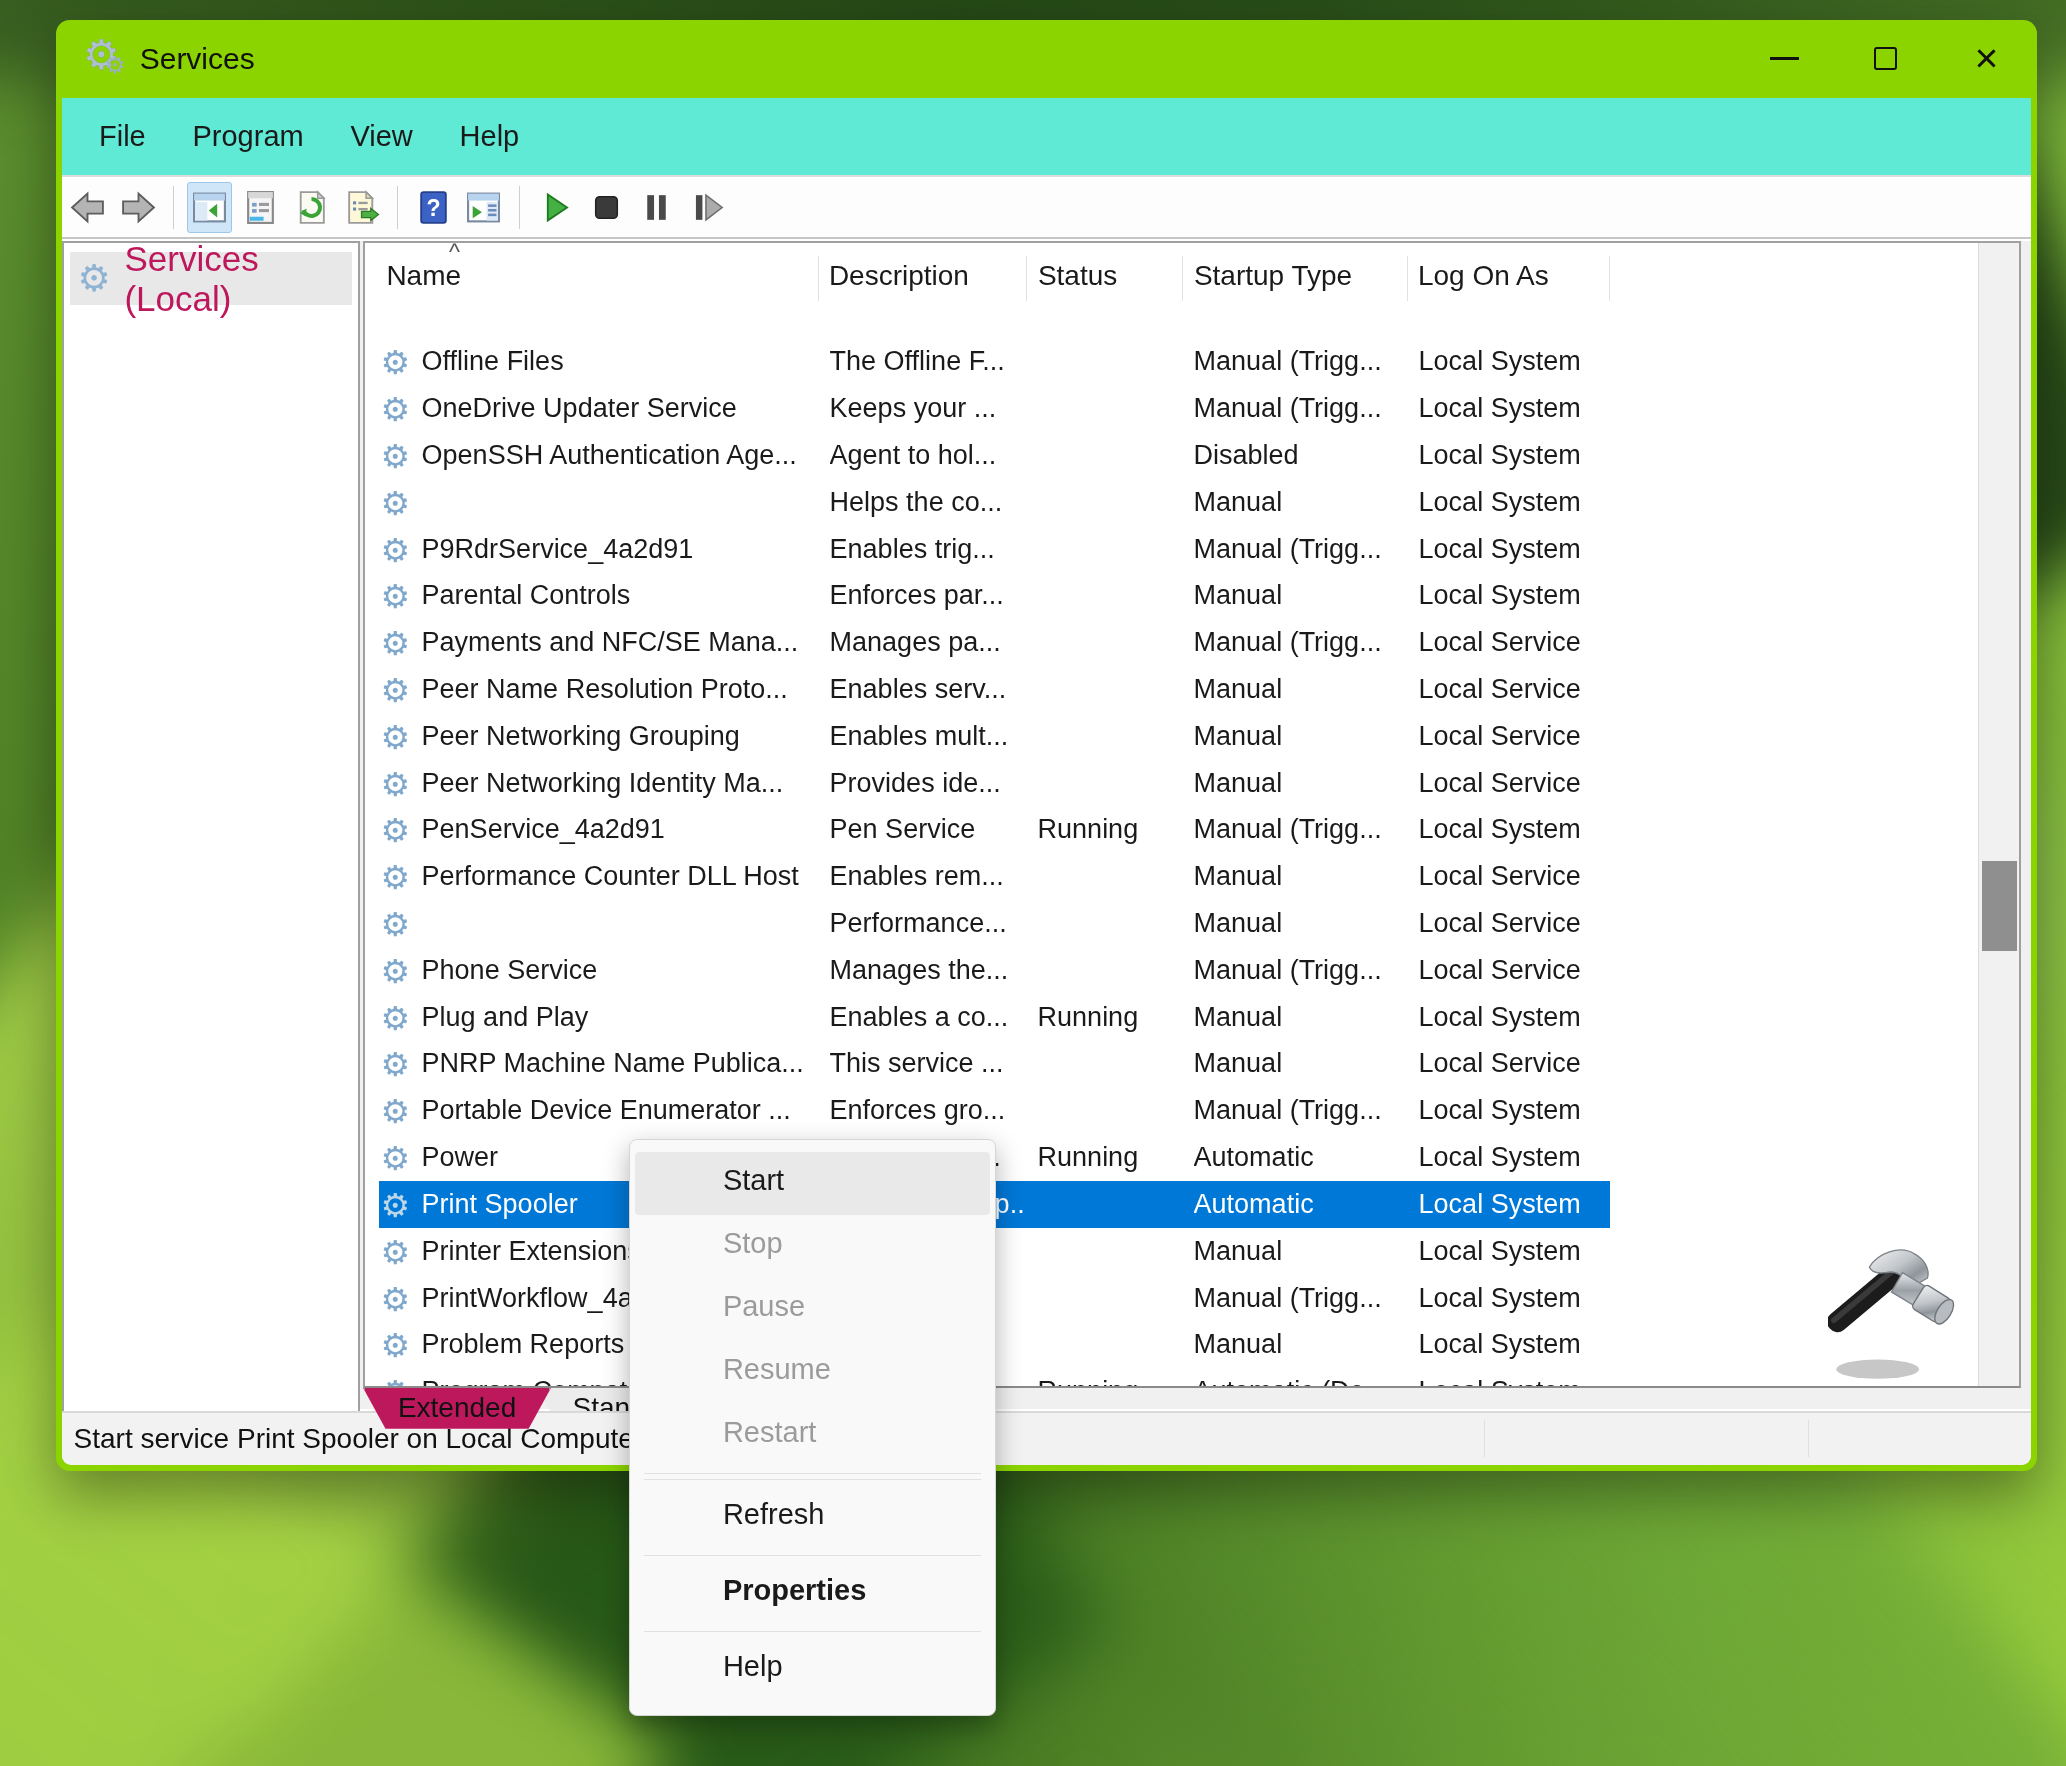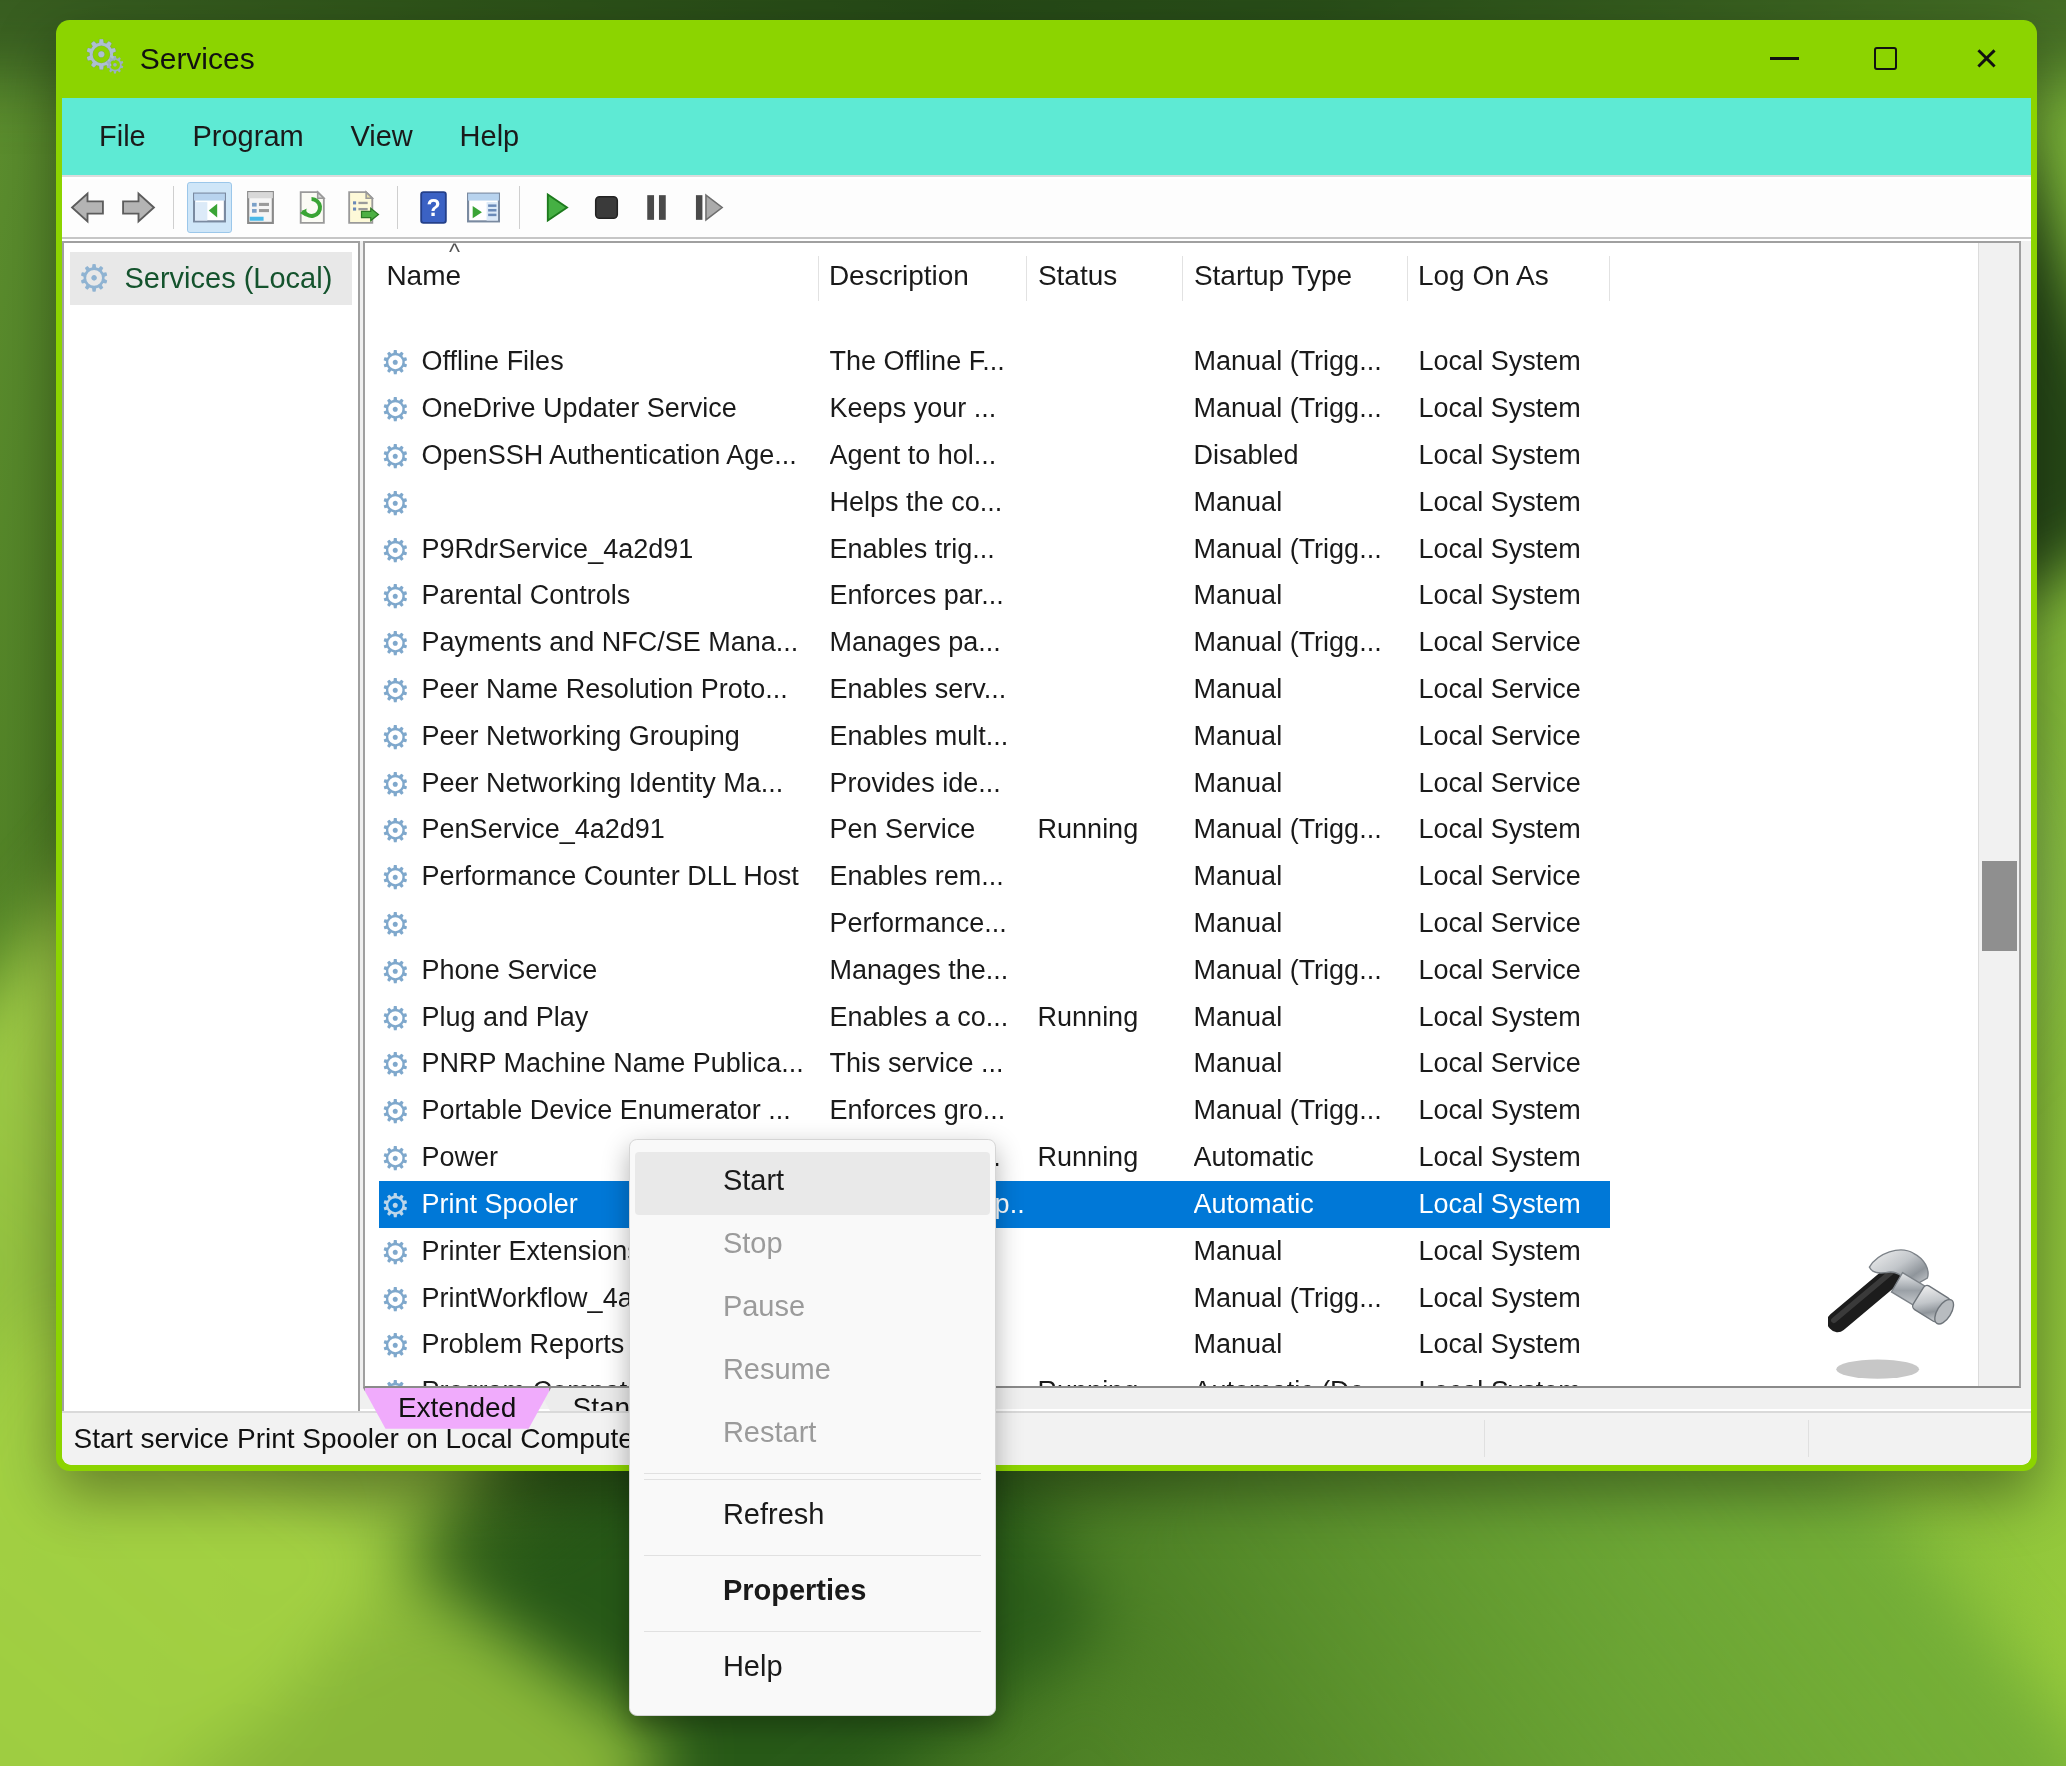--- a/index.html
+++ b/index.html
@@ -56,21 +56,21 @@
   .tbtn.active { background:#cfe6f8; border:1px solid #9bc7ea; border-radius:2.9px; }
   .tsep { width:1px; height:43px; background:#cfcfcf; margin:0 9.8px; }
 
   
   .workarea { position:absolute; left:0; top:143px; right:0; bottom:56px; background:#f0f0f0; }
   .sidebar { position:absolute; left:0px; top:0px; width:298px; height:1190px;
     background:#fff; border:2px solid #a0a0a0; }
   .side-item { position:absolute; left:5.9px; top:9.8px; right:5.9px; height:53px; background:#e8e8e8;
     display:flex; align-items:center; }
   .side-item .gear { font-size:37px; color:#8fb3d2; margin:0 13.7px 0 7.8px; }
-  .side-item .lbl { font-size:29px; color:#14532d; }
+  .side-item .lbl { font-size:35px; color:#be185d; }
 
   .listpane { position:absolute; left:301px; top:0px; width:1658px; height:1147px;
     background:#fff; border:2px solid #a0a0a0; border-bottom:2.9px solid #8a8a8a; overflow:hidden; }
   
   .hdr { position:absolute; top:0; left:0; right:0; height:68px; background:#fff; }
   .hdr .hlbl { position:absolute; top:17.6px; font-size:28px; color:#1a1a1a; white-space:nowrap; }
   .hdr .sort { position:absolute; top:-3.9px; font-size:23.4px; color:#555; }
   .hdiv { position:absolute; top:13.7px; height:45px; width:1px; background:#e2e2e2; }
 
   .rows { position:absolute; left:0; top:68px; right:43px; bottom:0; }
@@ -92,21 +92,21 @@
   .thumb { position:absolute; left:2.9px; width:35px; top:618px; height:90px; background:#8f8f8f; }
 
   
   .hammer { position:absolute; left:1463px; top:997px; width:138px; height:148px; }
 
   
   .tabs { position:absolute; left:301px; top:1147px; height:45px; display:flex; }
   .tab { height:43px; padding:0 33px; display:flex; align-items:center; font-size:28px; color:#111;
     background:#ececec; border:2px solid #9a9a9a; border-top:none;
     clip-path:polygon(0 0,100% 0,88% 96%,12% 96%); margin-right:-13.7px; }
-  .tab.active { background:#f0abfc; z-index:2; }
+  .tab.active { background:#be185d; z-index:2; }
 
   
   .statusbar { position:absolute; left:0; right:0; bottom:0; height:54px; background:#f2f2f2;
     border-top:2px solid #d9d9d9; display:flex; align-items:center; }
   .statusbar .stxt { font-size:28px; color:#111; margin-left:11.7px; }
   .ssep { position:absolute; top:7.8px; bottom:7.8px; width:1px; background:#e0e0e0; }
 
   
   .ctxmenu { position:absolute; left:629px; top:1139px; width:367px; background:#f9f9f9;
     border:1px solid #d5d5d5; border-radius:7.8px; box-shadow:0 9.8px 27px rgba(0,0,0,.30);

